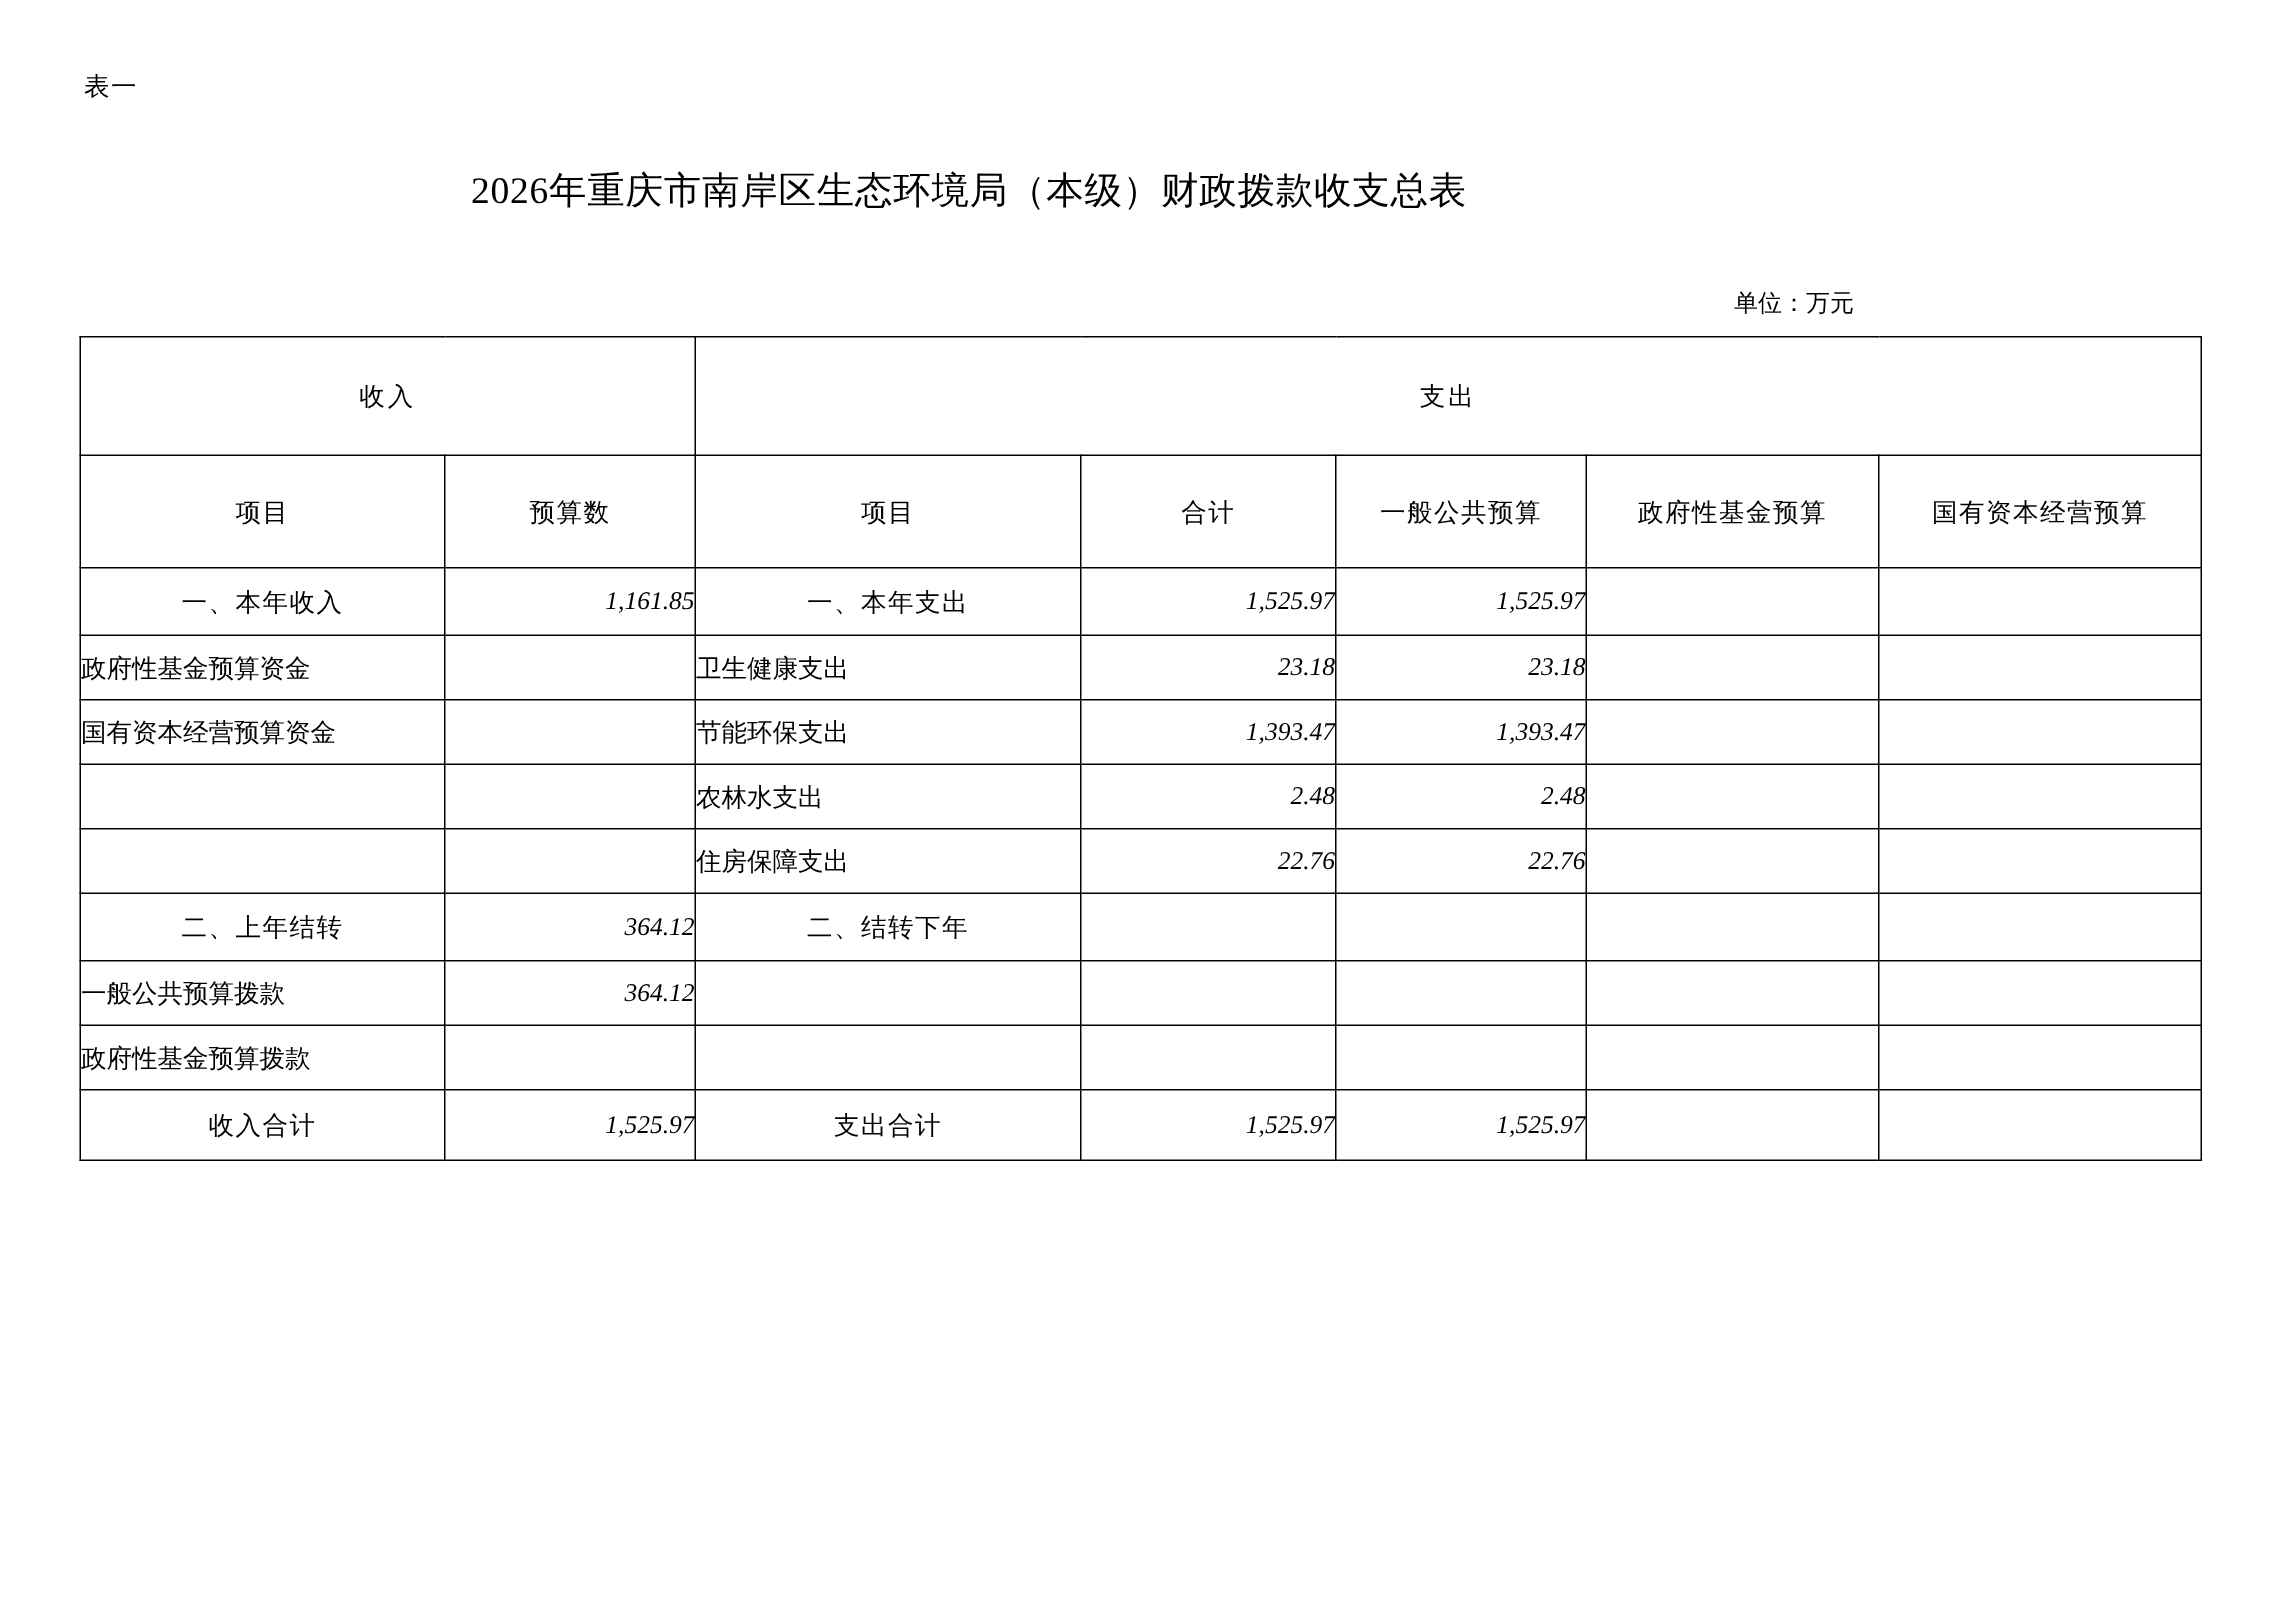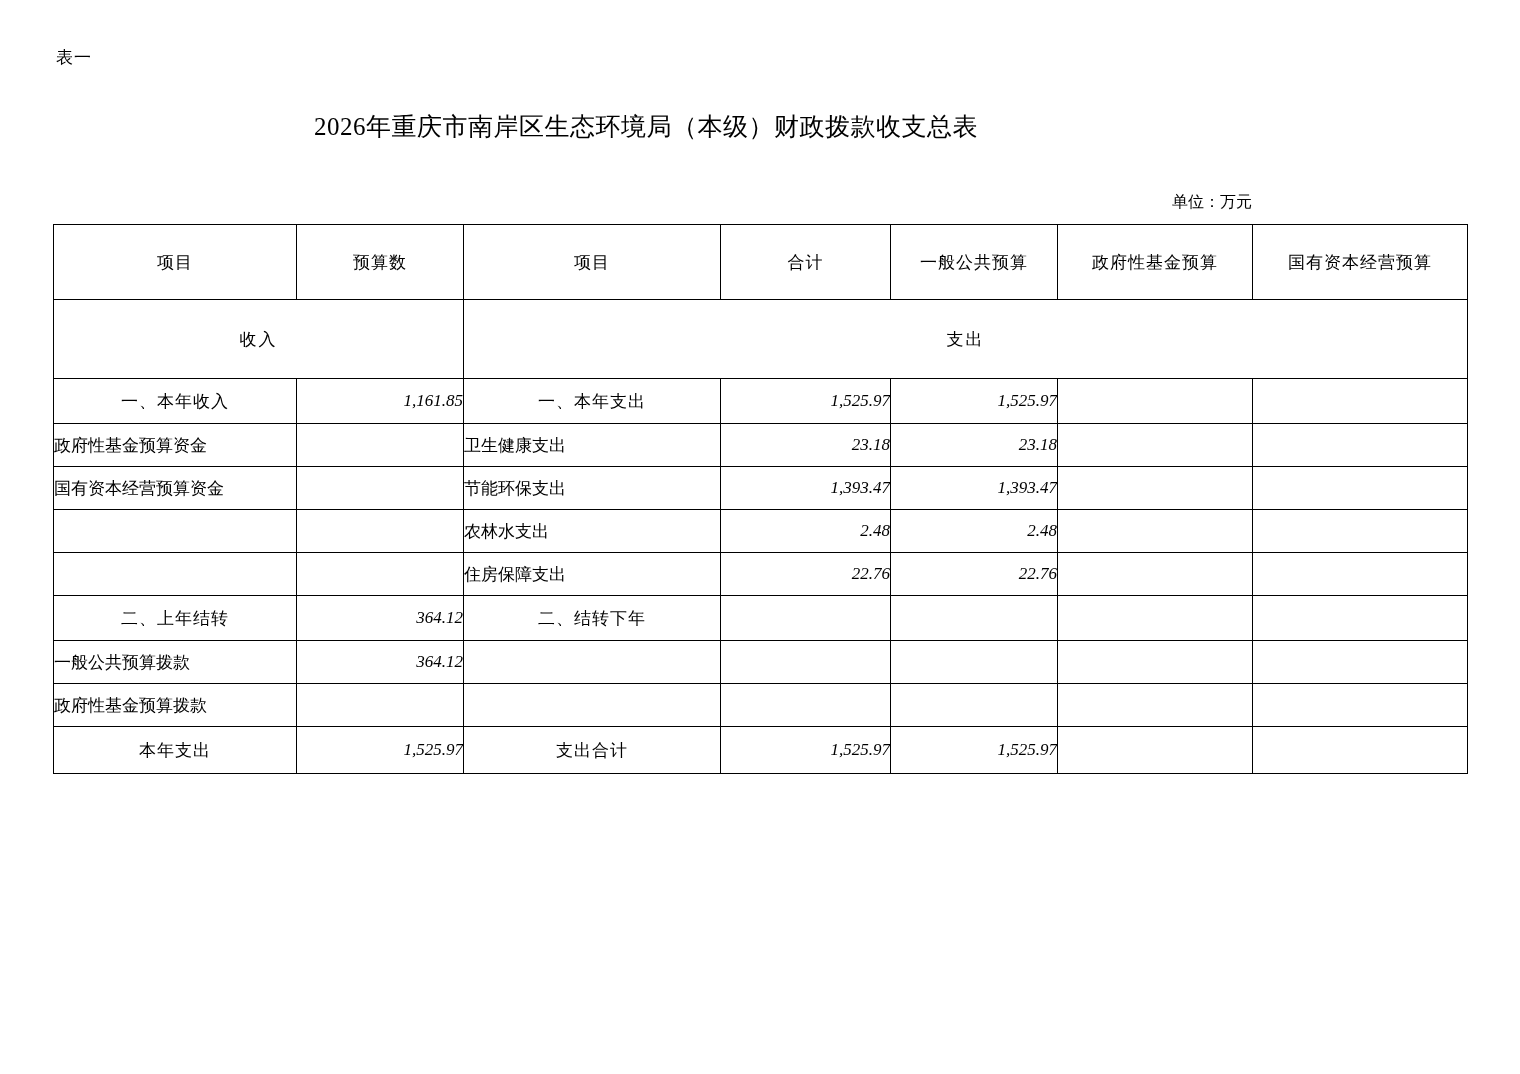--- a/index.html
+++ b/index.html
@@ -33,21 +33,21 @@
     left: 0;
     right: 0;
     top: 110px;
     text-align: center;
     font-size: 25px;
     font-weight: normal;
     letter-spacing: 0.5px;
   }
   .unit-note {
     position: absolute;
-    right: 40px;
+    right: 56px;
     top: 192px;
     font-size: 16px;
   }
   table.budget {
     position: absolute;
     left: 53px;
     top: 224px;
     width: 1414px;
     border-collapse: collapse;
     table-layout: fixed;
@@ -124,32 +124,32 @@
       <col class="c1">
         <col class="c2">
         <col class="c3">
         <col class="c4">
         <col class="c5">
         <col class="c6">
         <col class="c7">
     </colgroup>
     <tbody id="table-body">
       <tr>
+        <td class="grp-head" colspan="2">收入</td>
+        <td class="grp-head" colspan="5">支出</td>
+      </tr>
+      <tr>
         <td class="col-head">项目</td>
         <td class="col-head">预算数</td>
         <td class="col-head">项目</td>
         <td class="col-head">合计</td>
         <td class="col-head">一般公共预算</td>
         <td class="col-head">政府性基金预算</td>
         <td class="col-head">国有资本经营预算</td>
       </tr>
-      <tr>
-        <td class="grp-head" colspan="2">收入</td>
-        <td class="grp-head" colspan="5">支出</td>
-      </tr>
 
     <tr class="row-major">
           <td class="cell-label">一、本年收入</td>
           <td class="cell-num">1,161.85</td>
           <td class="cell-label">一、本年支出</td>
           <td class="cell-num">1,525.97</td>
           <td class="cell-num">1,525.97</td>
           <td class="cell-num"></td>
           <td class="cell-num"></td>
         </tr>
@@ -210,21 +210,21 @@
         <tr class="row-normal">
           <td class="cell-label-left">政府性基金预算拨款</td>
           <td class="cell-num"></td>
           <td class="cell-label-left"></td>
           <td class="cell-num"></td>
           <td class="cell-num"></td>
           <td class="cell-num"></td>
           <td class="cell-num"></td>
         </tr>
         <tr class="row-total">
-          <td class="cell-label">本年支出</td>
+          <td class="cell-label">收入合计</td>
           <td class="cell-num">1,525.97</td>
           <td class="cell-label">支出合计</td>
           <td class="cell-num">1,525.97</td>
           <td class="cell-num">1,525.97</td>
           <td class="cell-num"></td>
           <td class="cell-num"></td>
         </tr>
       </tbody>
   </table>
 

